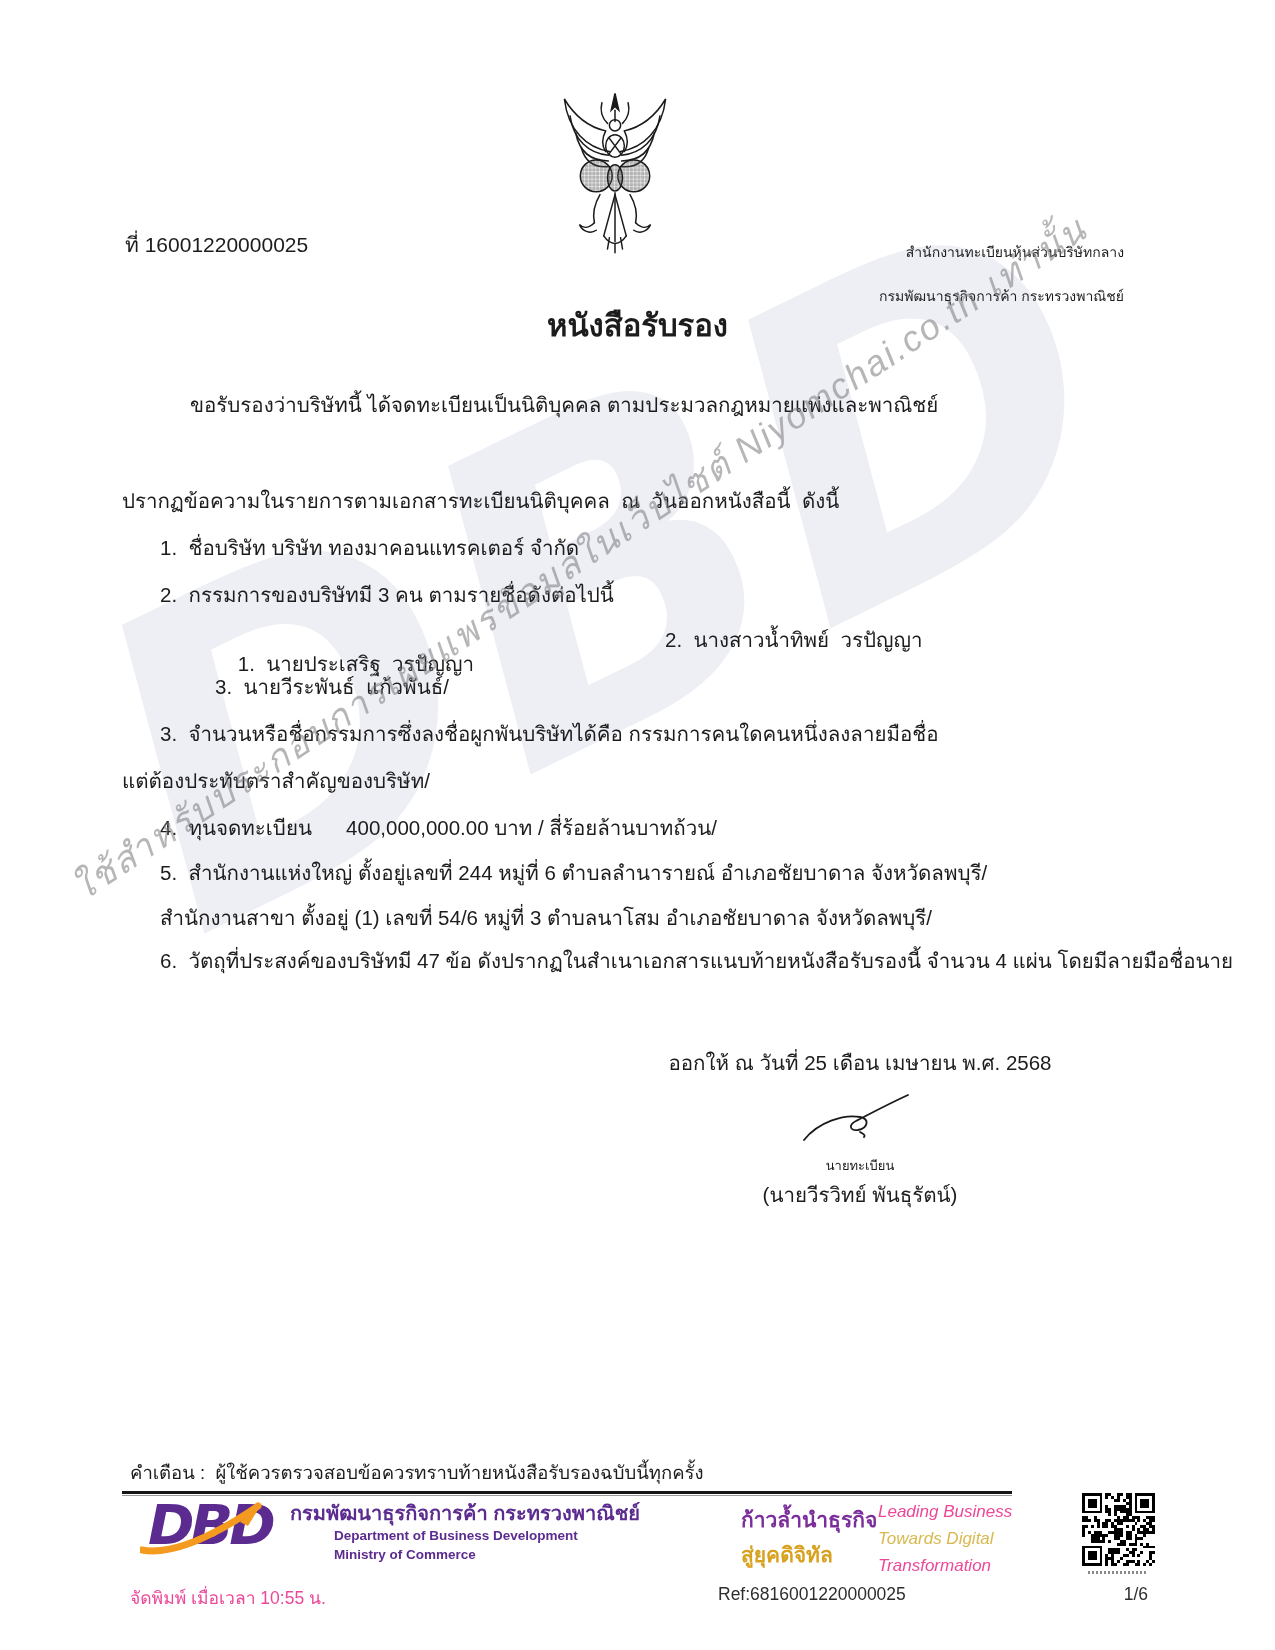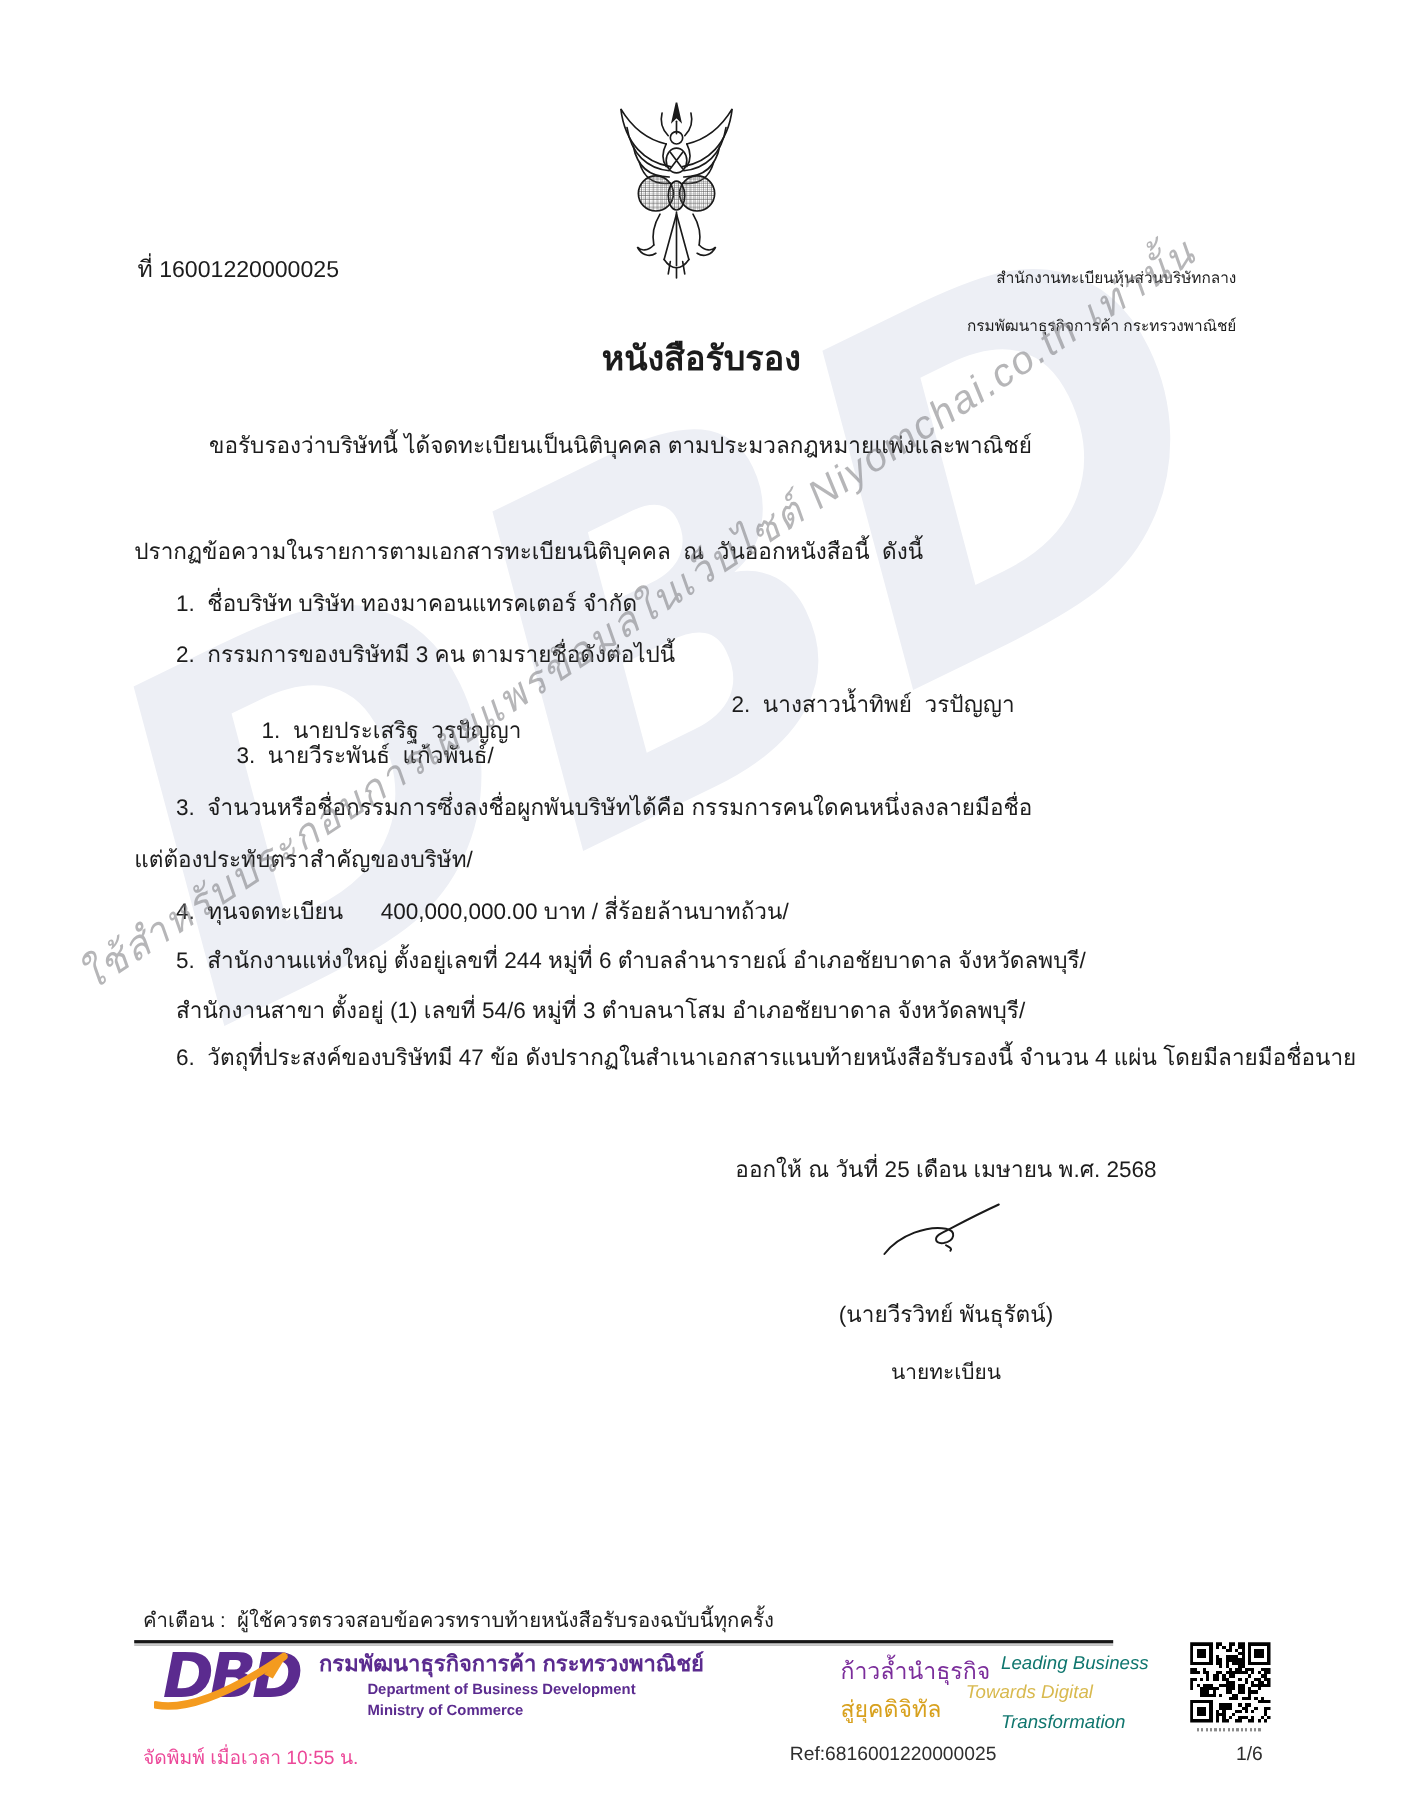--- a/index.html
+++ b/index.html
@@ -44,41 +44,41 @@
   
   .bline{position:absolute;left:122px;right:110px;font-size:20.5px;white-space:pre;z-index:2;}
   .ind-para{padding-left:68px;}
   .ind-item{padding-left:38px;}
   .ind-sub{padding-left:93px;}
   .col2{position:absolute;left:543px;top:0;}
   
   .issue-line{position:absolute;left:600px;top:1046px;width:520px;text-align:center;font-size:20.5px;z-index:2;}
   .signature{position:absolute;left:800px;top:1090px;z-index:2;}
   .signer-name{position:absolute;left:600px;top:1178px;width:520px;text-align:center;font-size:20.5px;z-index:2;}
-  .signer-title{position:absolute;left:600px;top:1232px;width:520px;text-align:center;font-size:19px;z-index:2;}
+  .signer-title{position:absolute;left:600px;top:1155px;width:520px;text-align:center;font-size:13px;z-index:2;}
   
   .warning{position:absolute;left:130px;top:1458px;font-size:18.5px;white-space:pre;z-index:2;}
   .rule{position:absolute;left:122px;top:1491px;width:890px;height:3px;background:#161616;z-index:2;}
   .rule:after{content:"";position:absolute;left:0;top:4px;width:100%;height:1px;background:#9a9a9a;}
   .dbd-logo{position:absolute;left:148px;top:1498px;width:110px;height:64px;z-index:2;}
   .dbd-letters{
     position:absolute;left:0;top:-6px;
     font-family:"DejaVu Sans",sans-serif;
     font-weight:bold;font-style:italic;
     font-size:56px;letter-spacing:-4px;color:#5b2b8f;
   }
   .dbd-swoosh{position:absolute;left:-8px;top:0;}
   .dept{position:absolute;left:290px;top:1500px;z-index:2;color:#5b2b8f;}
   .dept-th{font-size:20px;font-weight:bold;line-height:26px;}
   .dept-en{font-size:13.5px;font-weight:bold;line-height:19px;padding-left:44px;}
-  .slogan-th{position:absolute;left:764px;top:1502px;z-index:2;font-weight:normal;font-size:21px;line-height:35px;}
+  .slogan-th{position:absolute;left:741px;top:1502px;z-index:2;font-weight:bold;font-size:21px;line-height:35px;}
   .slogan-th .l1{color:#7b2d9b;}
   .slogan-th .l2{color:#d8a11e;}
   .slogan-en{position:absolute;left:878px;top:1498px;z-index:2;font-style:italic;font-size:17px;line-height:27px;}
-  .slogan-en .l1,.slogan-en .l3{color:#0f766e;margin-left:32px;}
+  .slogan-en .l1,.slogan-en .l3{color:#ec4899;}
   .slogan-en .l2{color:#d8b94e;}
   .qr{position:absolute;left:1082px;top:1493px;width:73px;height:73px;z-index:2;}
   .qr-caption{position:absolute;left:1088px;top:1571px;width:60px;height:3px;z-index:2;
     background:repeating-linear-gradient(90deg,#8a8a8a 0 2px,transparent 2px 4px);}
   .printed{position:absolute;left:130px;top:1584px;font-size:17.5px;color:#ec4899;z-index:2;}
   .ref{position:absolute;left:718px;top:1584px;font-size:17.5px;color:#2e2e2e;z-index:2;}
   .page-num{position:absolute;right:127px;top:1584px;font-size:17.5px;color:#2e2e2e;z-index:2;}
 </style>
 </head>
 <body>

